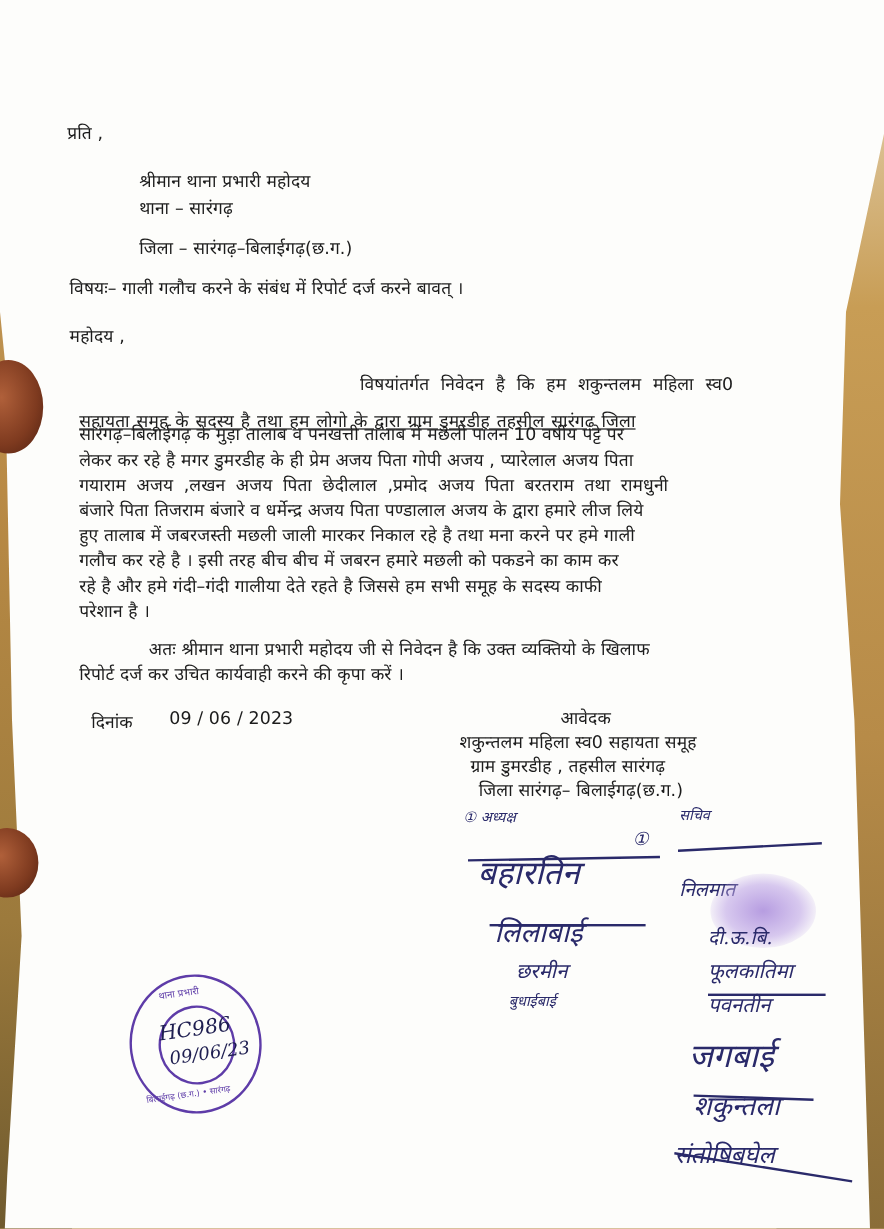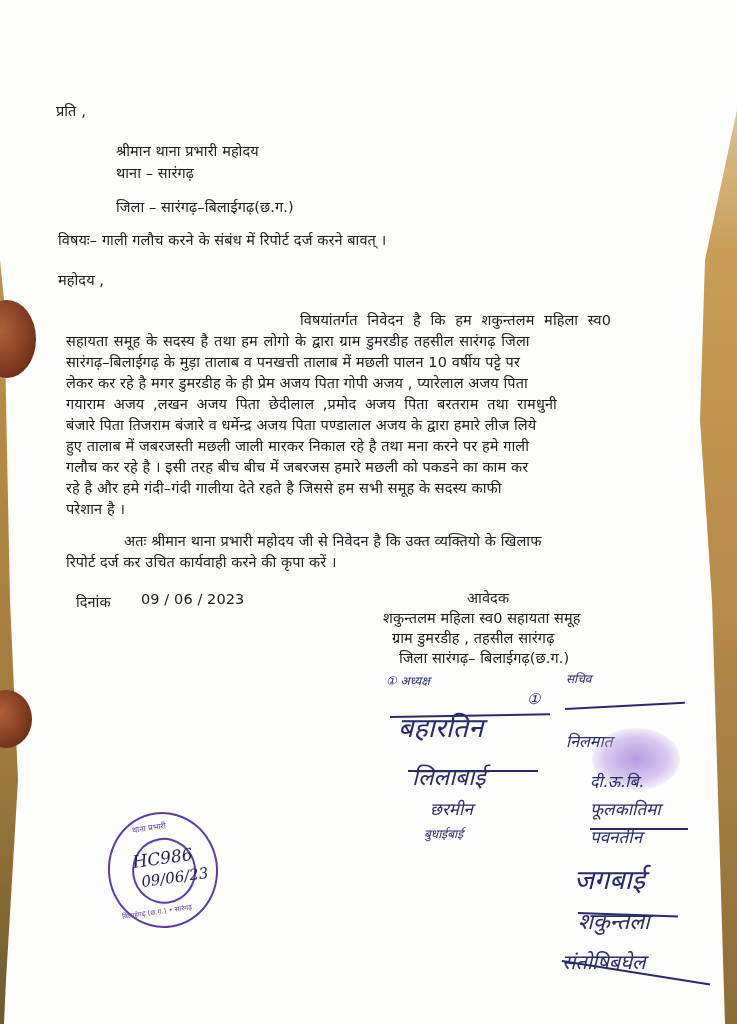--- a/index.html
+++ b/index.html
@@ -76,27 +76,27 @@
   <div class="t" style="left:116px;top:140px;">श्रीमान थाना प्रभारी महोदय</div>
   <div class="t" style="left:116px;top:162px;">थाना – सारंगढ़</div>
   <div class="t" style="left:116px;top:184px;margin-top:12px;">जिला – सारंगढ़–बिलाईगढ़(छ.ग.)</div>
 </div>
 
 <div class="t" style="left:58px;top:229px;">विषयः– गाली गलौच करने के संबंध में रिपोर्ट दर्ज करने बावत् ।</div>
 <div class="t" style="left:58px;top:269px;">महोदय ,</div>
 
 <div>
   <div class="t" style="left:300px;top:309px;word-spacing:5px;">विषयांतर्गत निवेदन है कि हम शकुन्तलम महिला स्व0</div>
-  <div class="t" style="left:66px;top:330px;word-spacing:1px;">सहायता समूह के सदस्य है तथा हम लोगो के द्वारा ग्राम डुमरडीह तहसील सारंगढ़ जिला</div>
+  <div class="t" style="left:66px;top:340px;word-spacing:1px;text-decoration:underline;">सहायता समूह के सदस्य है तथा हम लोगो के द्वारा ग्राम डुमरडीह तहसील सारंगढ़ जिला</div>
   <div class="t" style="left:66px;top:351px;">सारंगढ़–बिलाईगढ़ के मुड़ा तालाब व पनखत्ती तालाब में मछली पालन  10 वर्षीय पट्टे पर</div>
   <div class="t" style="left:66px;top:372px;">लेकर कर रहे है मगर डुमरडीह के ही प्रेम अजय पिता गोपी अजय , प्यारेलाल अजय पिता</div>
   <div class="t" style="left:66px;top:393px;word-spacing:4px;">गयाराम अजय ,लखन अजय पिता छेदीलाल ,प्रमोद अजय पिता बरतराम तथा रामधुनी</div>
   <div class="t" style="left:66px;top:414px;">बंजारे पिता तिजराम बंजारे व धर्मेन्द्र अजय पिता पण्डालाल अजय के द्वारा हमारे लीज लिये</div>
   <div class="t" style="left:66px;top:435px;">हुए तालाब में जबरजस्ती मछली जाली मारकर निकाल रहे है तथा मना करने पर हमे गाली</div>
-  <div class="t" style="left:66px;top:456px;">गलौच कर रहे है । इसी तरह बीच बीच में जबरजस हमारे मछली को पकडने का काम कर</div>
+  <div class="t" style="left:66px;top:456px;">गलौच कर रहे है । इसी तरह बीच बीच में जबरन हमारे मछली को पकडने का काम कर</div>
   <div class="t" style="left:66px;top:477px;">रहे है और हमे गंदी–गंदी गालीया देते रहते है जिससे हम सभी समूह के सदस्य काफी</div>
   <div class="t" style="left:66px;top:498px;">परेशान है ।</div>
 </div>
 
 <div>
   <div class="t" style="left:124px;top:530px;">अतः श्रीमान थाना प्रभारी महोदय जी से निवेदन है कि उक्त व्यक्तियो के खिलाफ</div>
   <div class="t" style="left:66px;top:551px;">रिपोर्ट दर्ज कर उचित कार्यवाही करने की कृपा करें ।</div>
 </div>
 
 <div class="t" style="left:76px;top:591px;">दिनांक</div>

